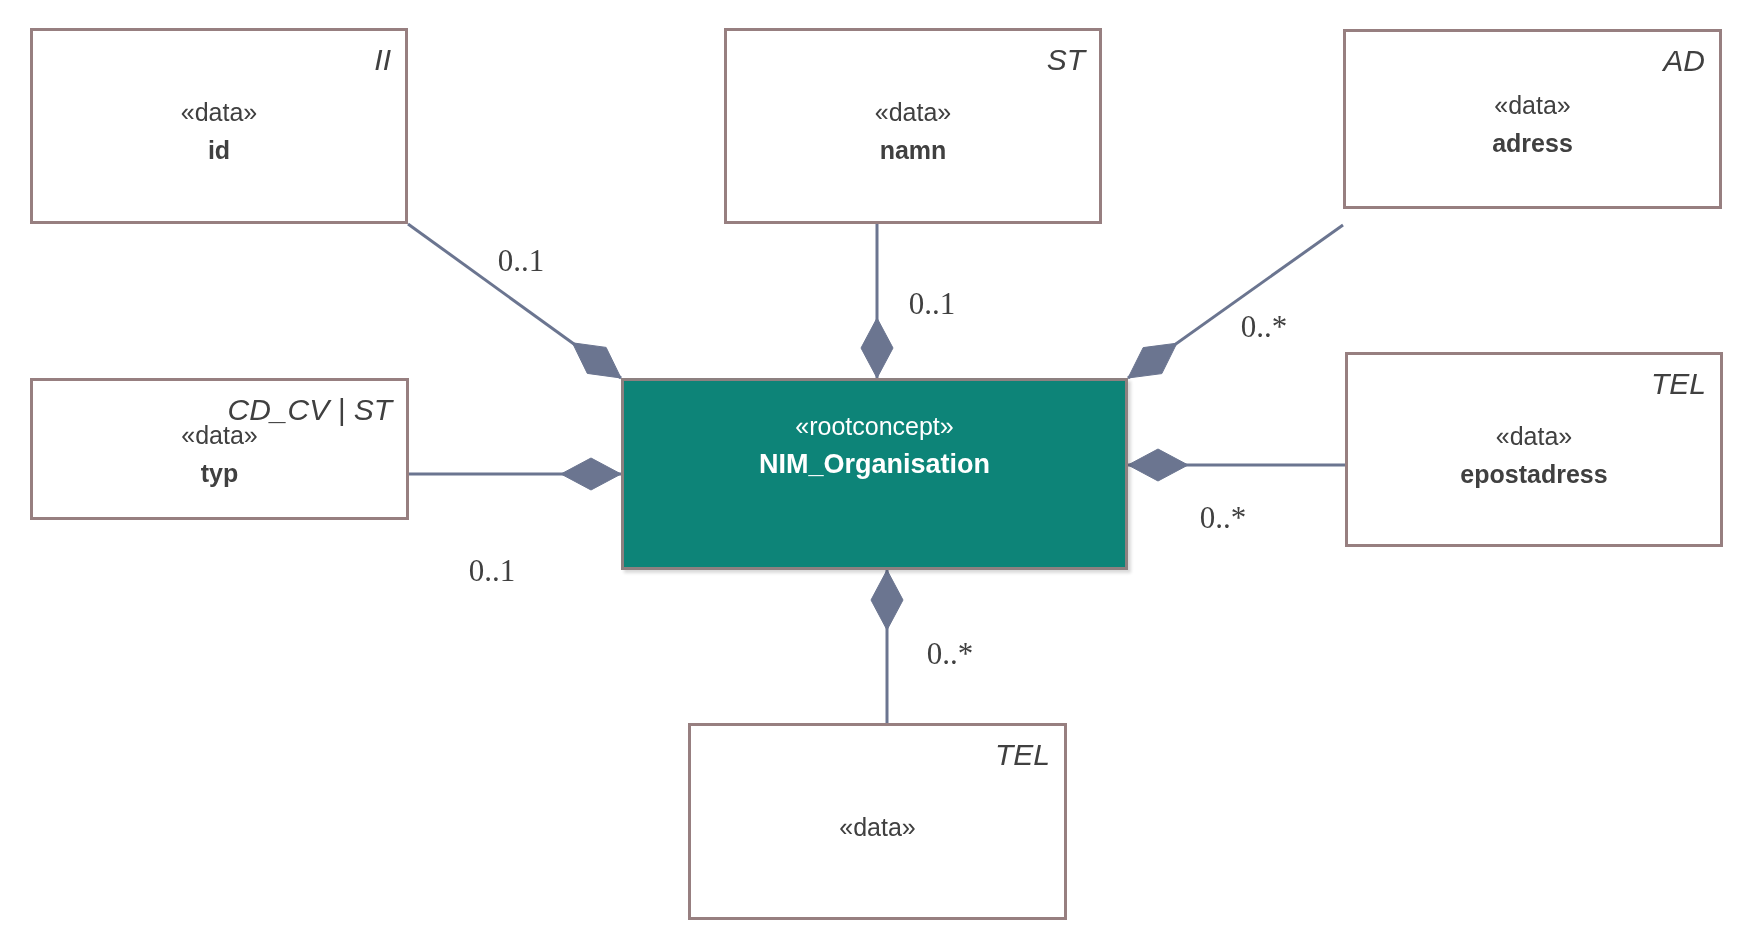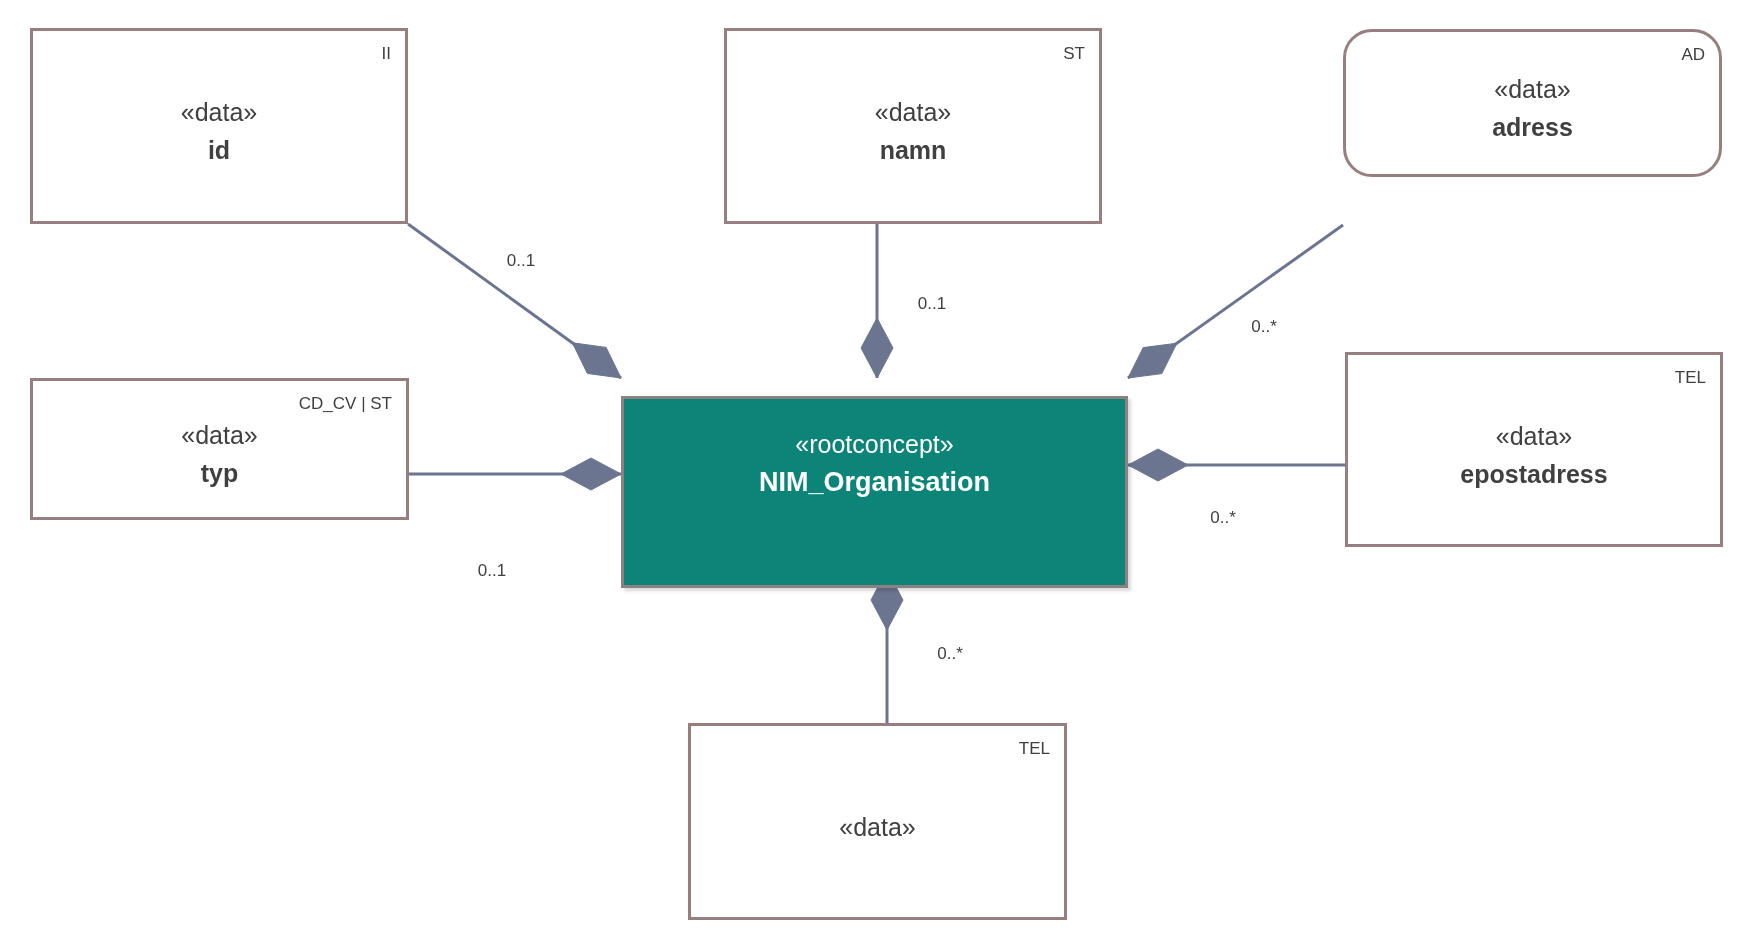--- a/index.html
+++ b/index.html
@@ -45,21 +45,22 @@
     display: flex;
     flex-direction: column;
     align-items: center;
     justify-content: center;
     padding-top: 10px;
   }
   .type-label {
     position: absolute;
     top: 14px;
     right: 14px;
-    font-size: 17px;
+    font-style: italic;
+    font-size: 30px;
     color: var(--c-text);
     line-height: 1;
   }
   .stereotype {
     font-size: 25px;
     color: var(--c-text);
     line-height: 38px;
     text-align: center;
   }
   .node-name {
@@ -80,24 +81,25 @@
     padding-top: 26px;
   }
   .root-node .stereotype,
   .root-node .node-name {
     color: var(--c-root-text);
   }
   .root-node .node-name { font-size: 27px; text-align: center; }
   .mult {
     position: absolute;
     transform: translate(-50%, -50%);
-    font-size: 17px;
+    font-size: 31px;
     color: var(--c-text);
     line-height: 1;
     white-space: nowrap;
+    font-family: Liberation Serif, serif;
   }
 </style>
 </head>
 <body>
 
 <div class="canvas">
 
   <svg class="edge-layer" viewBox="0 0 1754 949" xmlns="http://www.w3.org/2000/svg">
 
     <line x1="408" y1="224" x2="621" y2="378"></line>
@@ -124,21 +126,21 @@
     <div class="stereotype">«data»</div>
     <div class="node-name">id</div>
   </div>
 
   <div class="node" style="left:724px; top:28px; width:378px; height:196px;">
     <span class="type-label">ST</span>
     <div class="stereotype">«data»</div>
     <div class="node-name">namn</div>
   </div>
 
-  <div class="node" style="left:1343px; top:29px; width:379px; height:148px;border-radius:29px;">
+  <div class="node" style="left:1343px; top:29px; width:379px; height:180px;">
     <span class="type-label">AD</span>
     <div class="stereotype">«data»</div>
     <div class="node-name">adress</div>
   </div>
 
   <div class="node" style="left:30px; top:378px; width:379px; height:142px;">
     <span class="type-label">CD_CV | ST</span>
     <div class="stereotype">«data»</div>
     <div class="node-name">typ</div>
   </div>
@@ -147,21 +149,21 @@
     <span class="type-label">TEL</span>
     <div class="stereotype">«data»</div>
     <div class="node-name">epostadress</div>
   </div>
 
   <div class="node" style="left:688px; top:723px; width:379px; height:197px;">
     <span class="type-label">TEL</span>
     <div class="stereotype">«data»</div>
   </div>
 
-  <div class="root-node" style="left:621px; top:378px; width:507px; height:192px;margin-top:18px;">
+  <div class="root-node" style="left:621px; top:378px; width:507px; height:192px;">
     <div class="stereotype">«rootconcept»</div>
     <div class="node-name">NIM_Organisation</div>
   </div>
 
   <div class="mult" style="left:521px; top:260px;">0..1</div>
   <div class="mult" style="left:932px; top:303px;">0..1</div>
   <div class="mult" style="left:1264px; top:326px;">0..*</div>
   <div class="mult" style="left:492px; top:570px;">0..1</div>
   <div class="mult" style="left:1223px; top:517px;">0..*</div>
   <div class="mult" style="left:950px; top:653px;">0..*</div>

